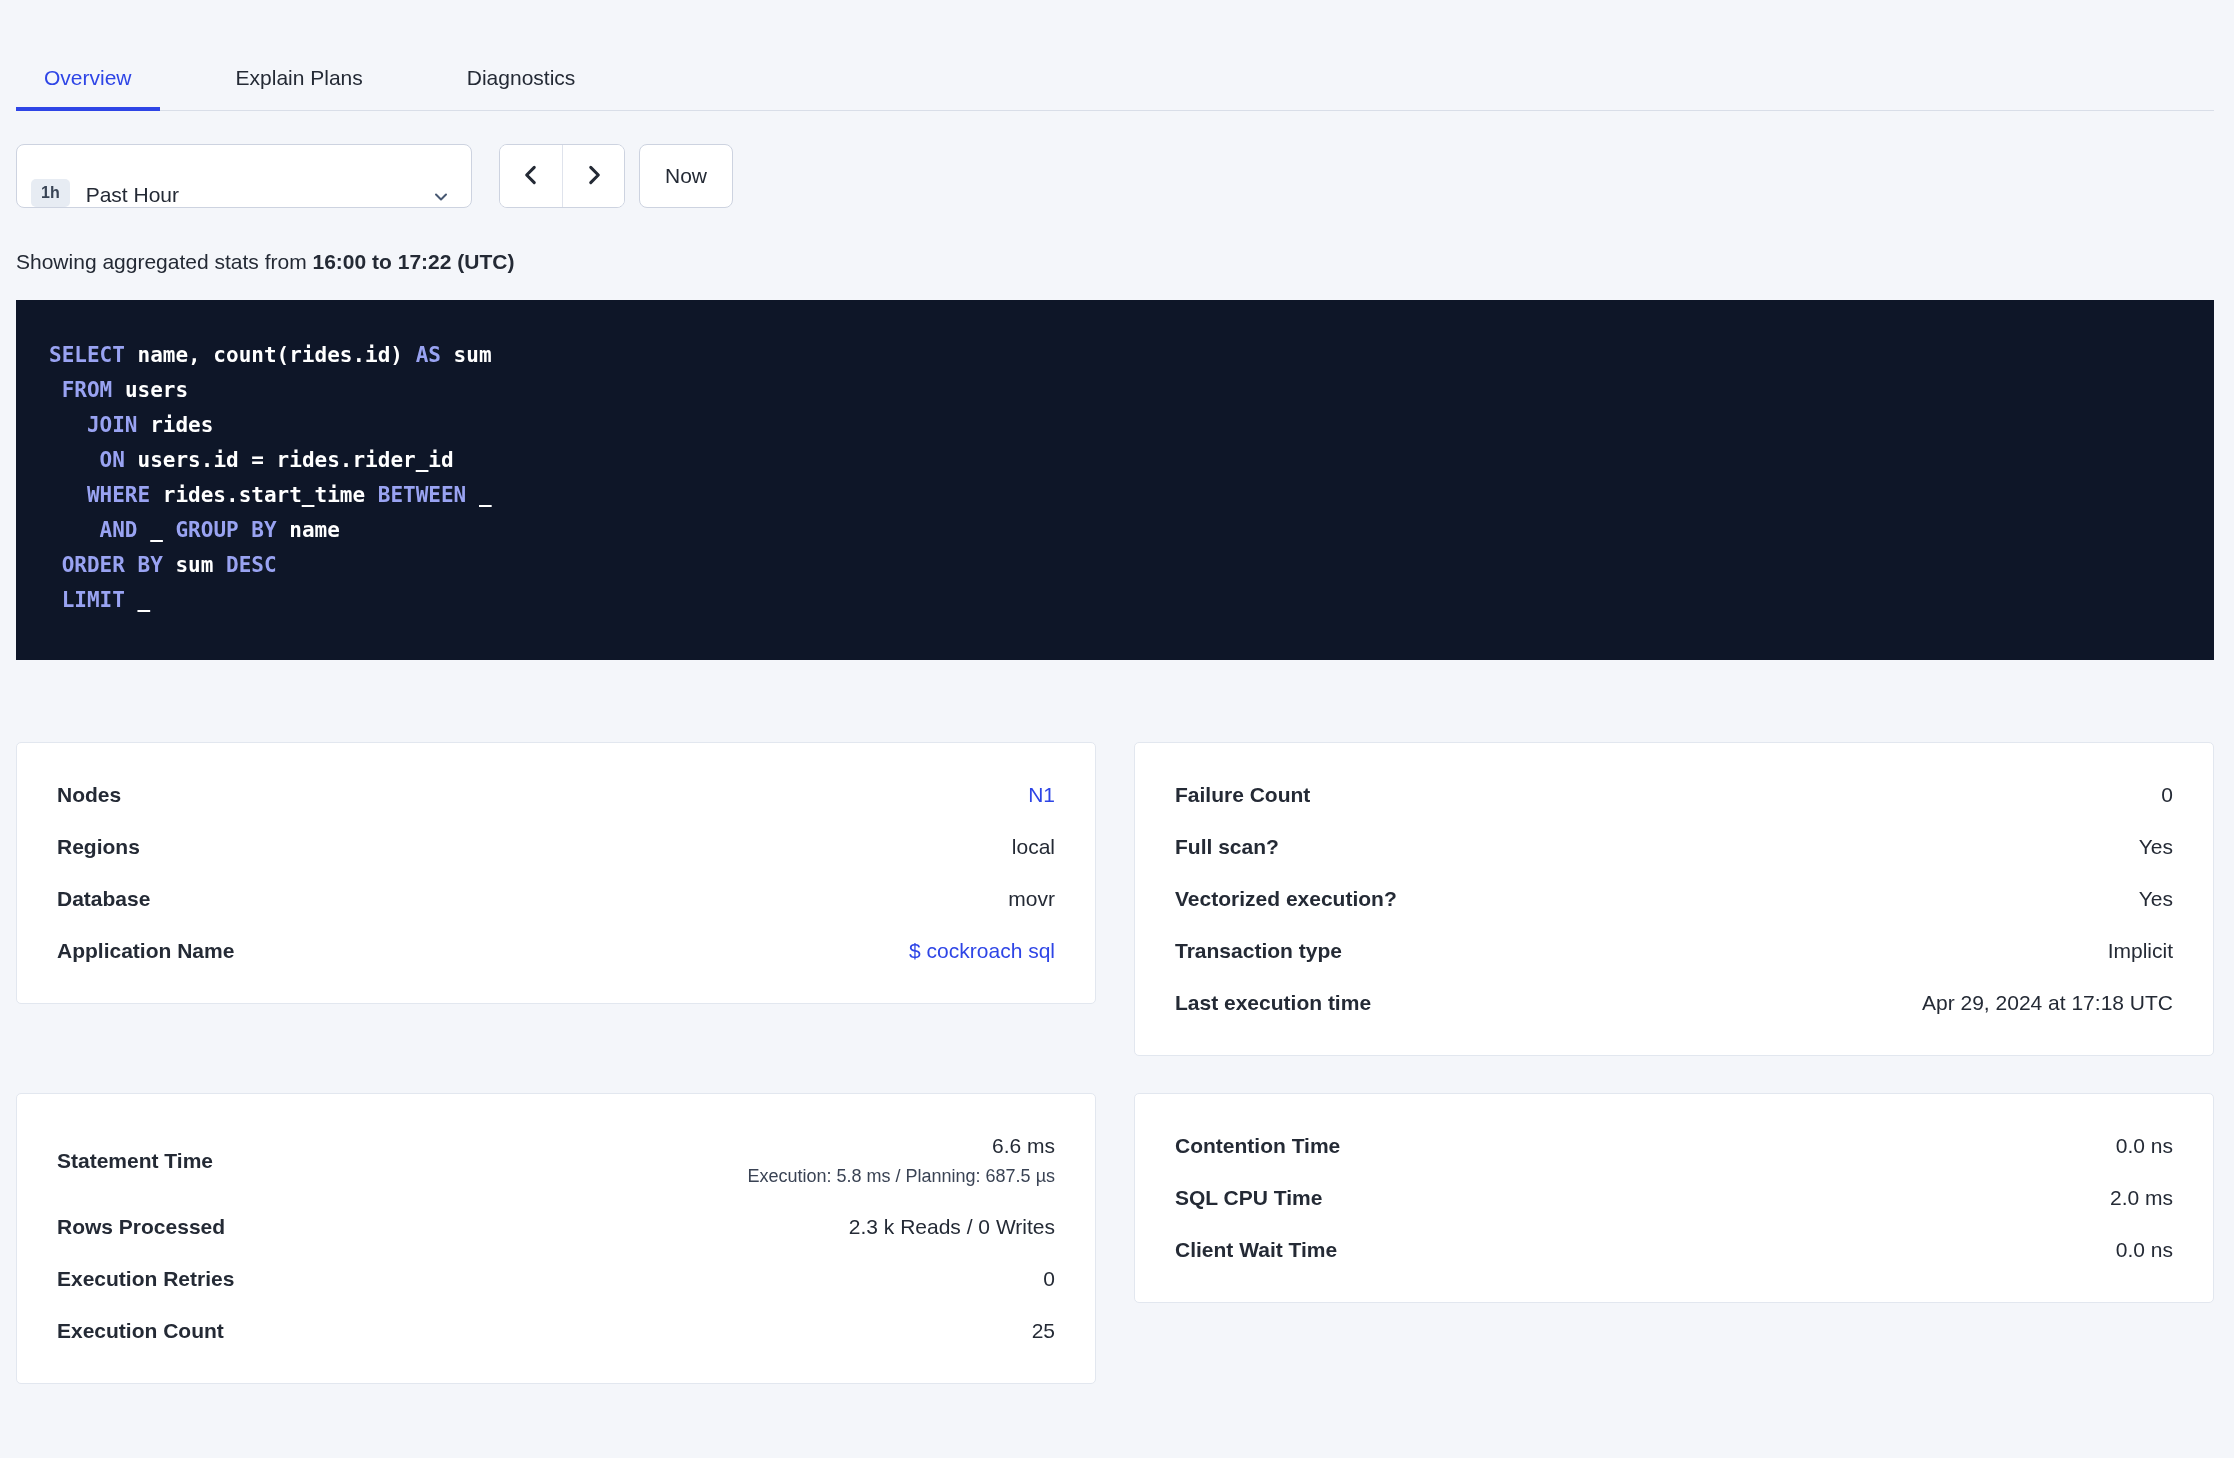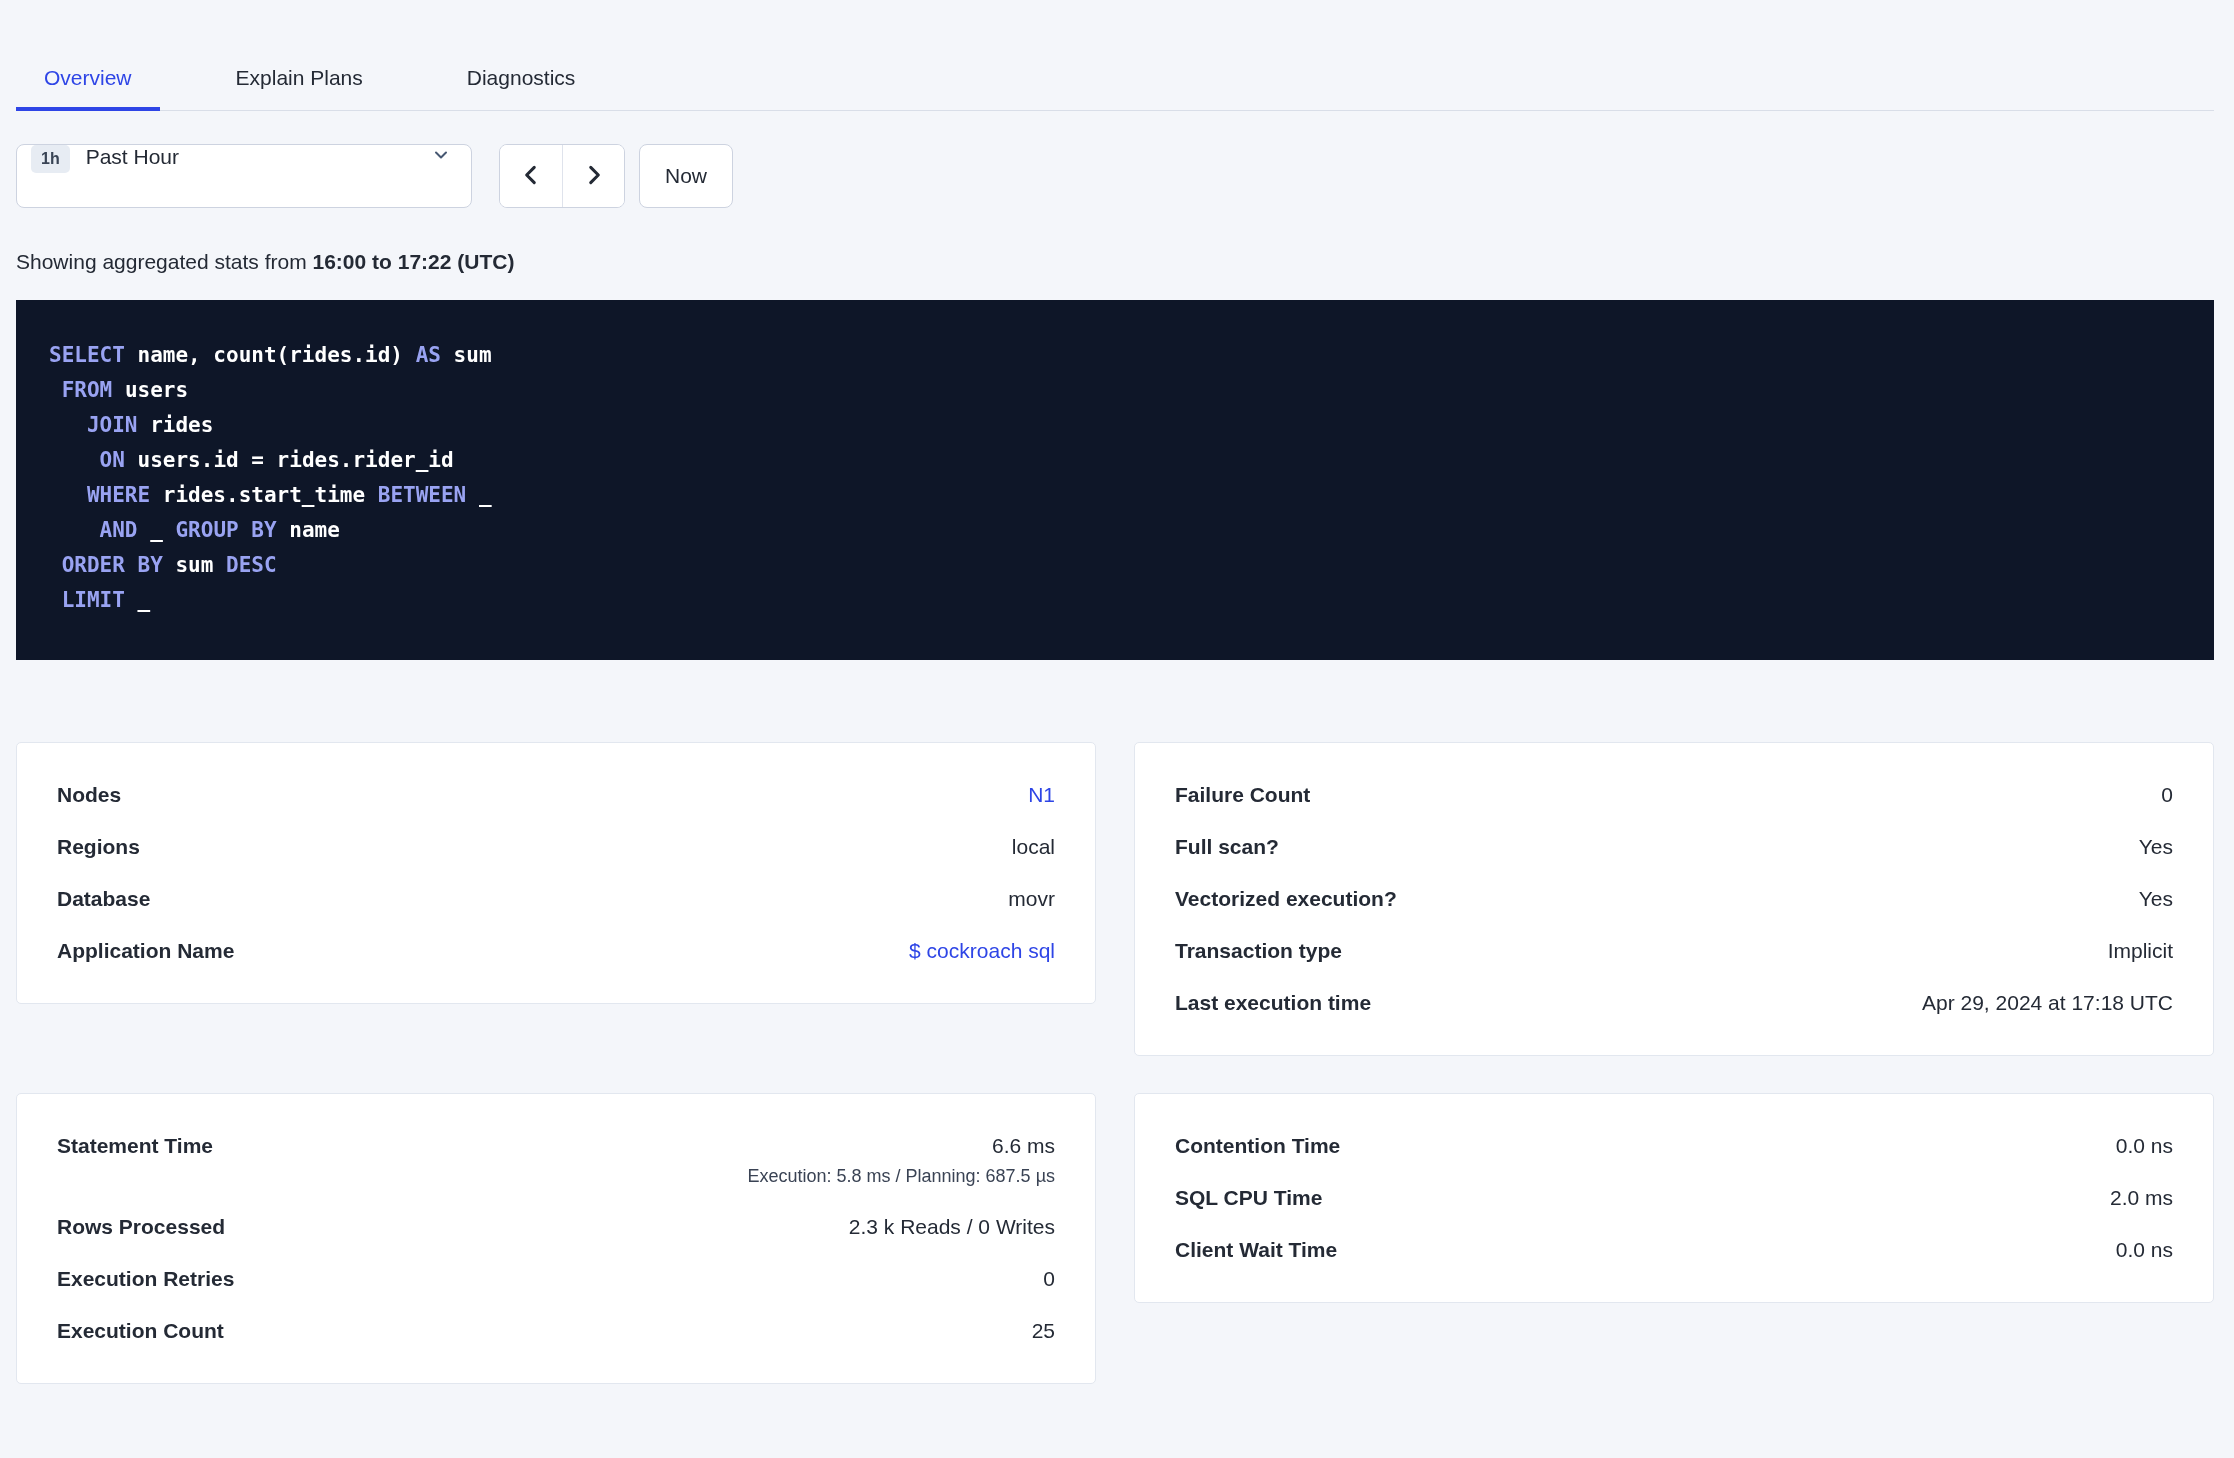--- a/index.html
+++ b/index.html
@@ -22,21 +22,21 @@
   }
   .tab.active { color: var(--accent, #2e45e6); }
   .tab.active::after {
     content: ""; position: absolute; left: 0; right: 0; bottom: -1px; height: 4px;
     background: var(--accent, #2e45e6);
   }
 
   
   .toolbar { display: flex; align-items: stretch; height: 64px; margin-top: 33px; }
   .time-picker {
-    display: flex; align-items: flex-start; width: 456px; box-sizing: border-box;
+    display: flex; align-items: flex-end; width: 456px; box-sizing: border-box;
     background: #fff; border: 1px solid #cdd3e0; border-radius: 8px;
     padding: 0 20px 0 14px; cursor: pointer; font-family: inherit;
   }
   .badge {
     background: #e7ecf3; color: #394455; font-size: 16px; font-weight: 700;
     padding: 6px 10px; border-radius: 5px; margin-right: 16px; line-height: 1;
   }
   .tp-label { flex: 1; text-align: left; font-size: 21px; color: var(--text, #242a35); }
   .chev { display: flex; align-items: center; }
 
@@ -70,21 +70,21 @@
   .kw { color: var(--code-keyword, #99a3f2); }
 
   
   .cards-row { display: flex; gap: 38px; margin-top: 82px; align-items: flex-start; }
   .cards-row + .cards-row { margin-top: 37px; }
   .card {
     flex: 1; background: #fff; border: 1px solid #e2e7ef; border-radius: 5px;
     padding: 26px 40px; box-sizing: border-box; min-width: 0;
   }
   .card ul { list-style: none; margin: 0; padding: 0; }
-  .row { display: flex; justify-content: space-between; align-items: flex-start; padding: 14px 0; }
+  .row { display: flex; justify-content: space-between; align-items: center; padding: 14px 0; }
   .row-label { font-weight: 700; font-size: 21px; color: var(--text, #242a35); }
   .row-value-wrap { display: flex; flex-direction: column; align-items: flex-end; }
   .row-value { font-size: 21px; color: var(--text, #242a35); }
   .row-value.link { color: var(--accent, #2e45e6); text-decoration: none; cursor: pointer; }
   .row-sub { font-size: 18px; color: #3a4354; margin-top: 8px; }
 </style>
 </head>
 <body>
 
 <div class="page">

